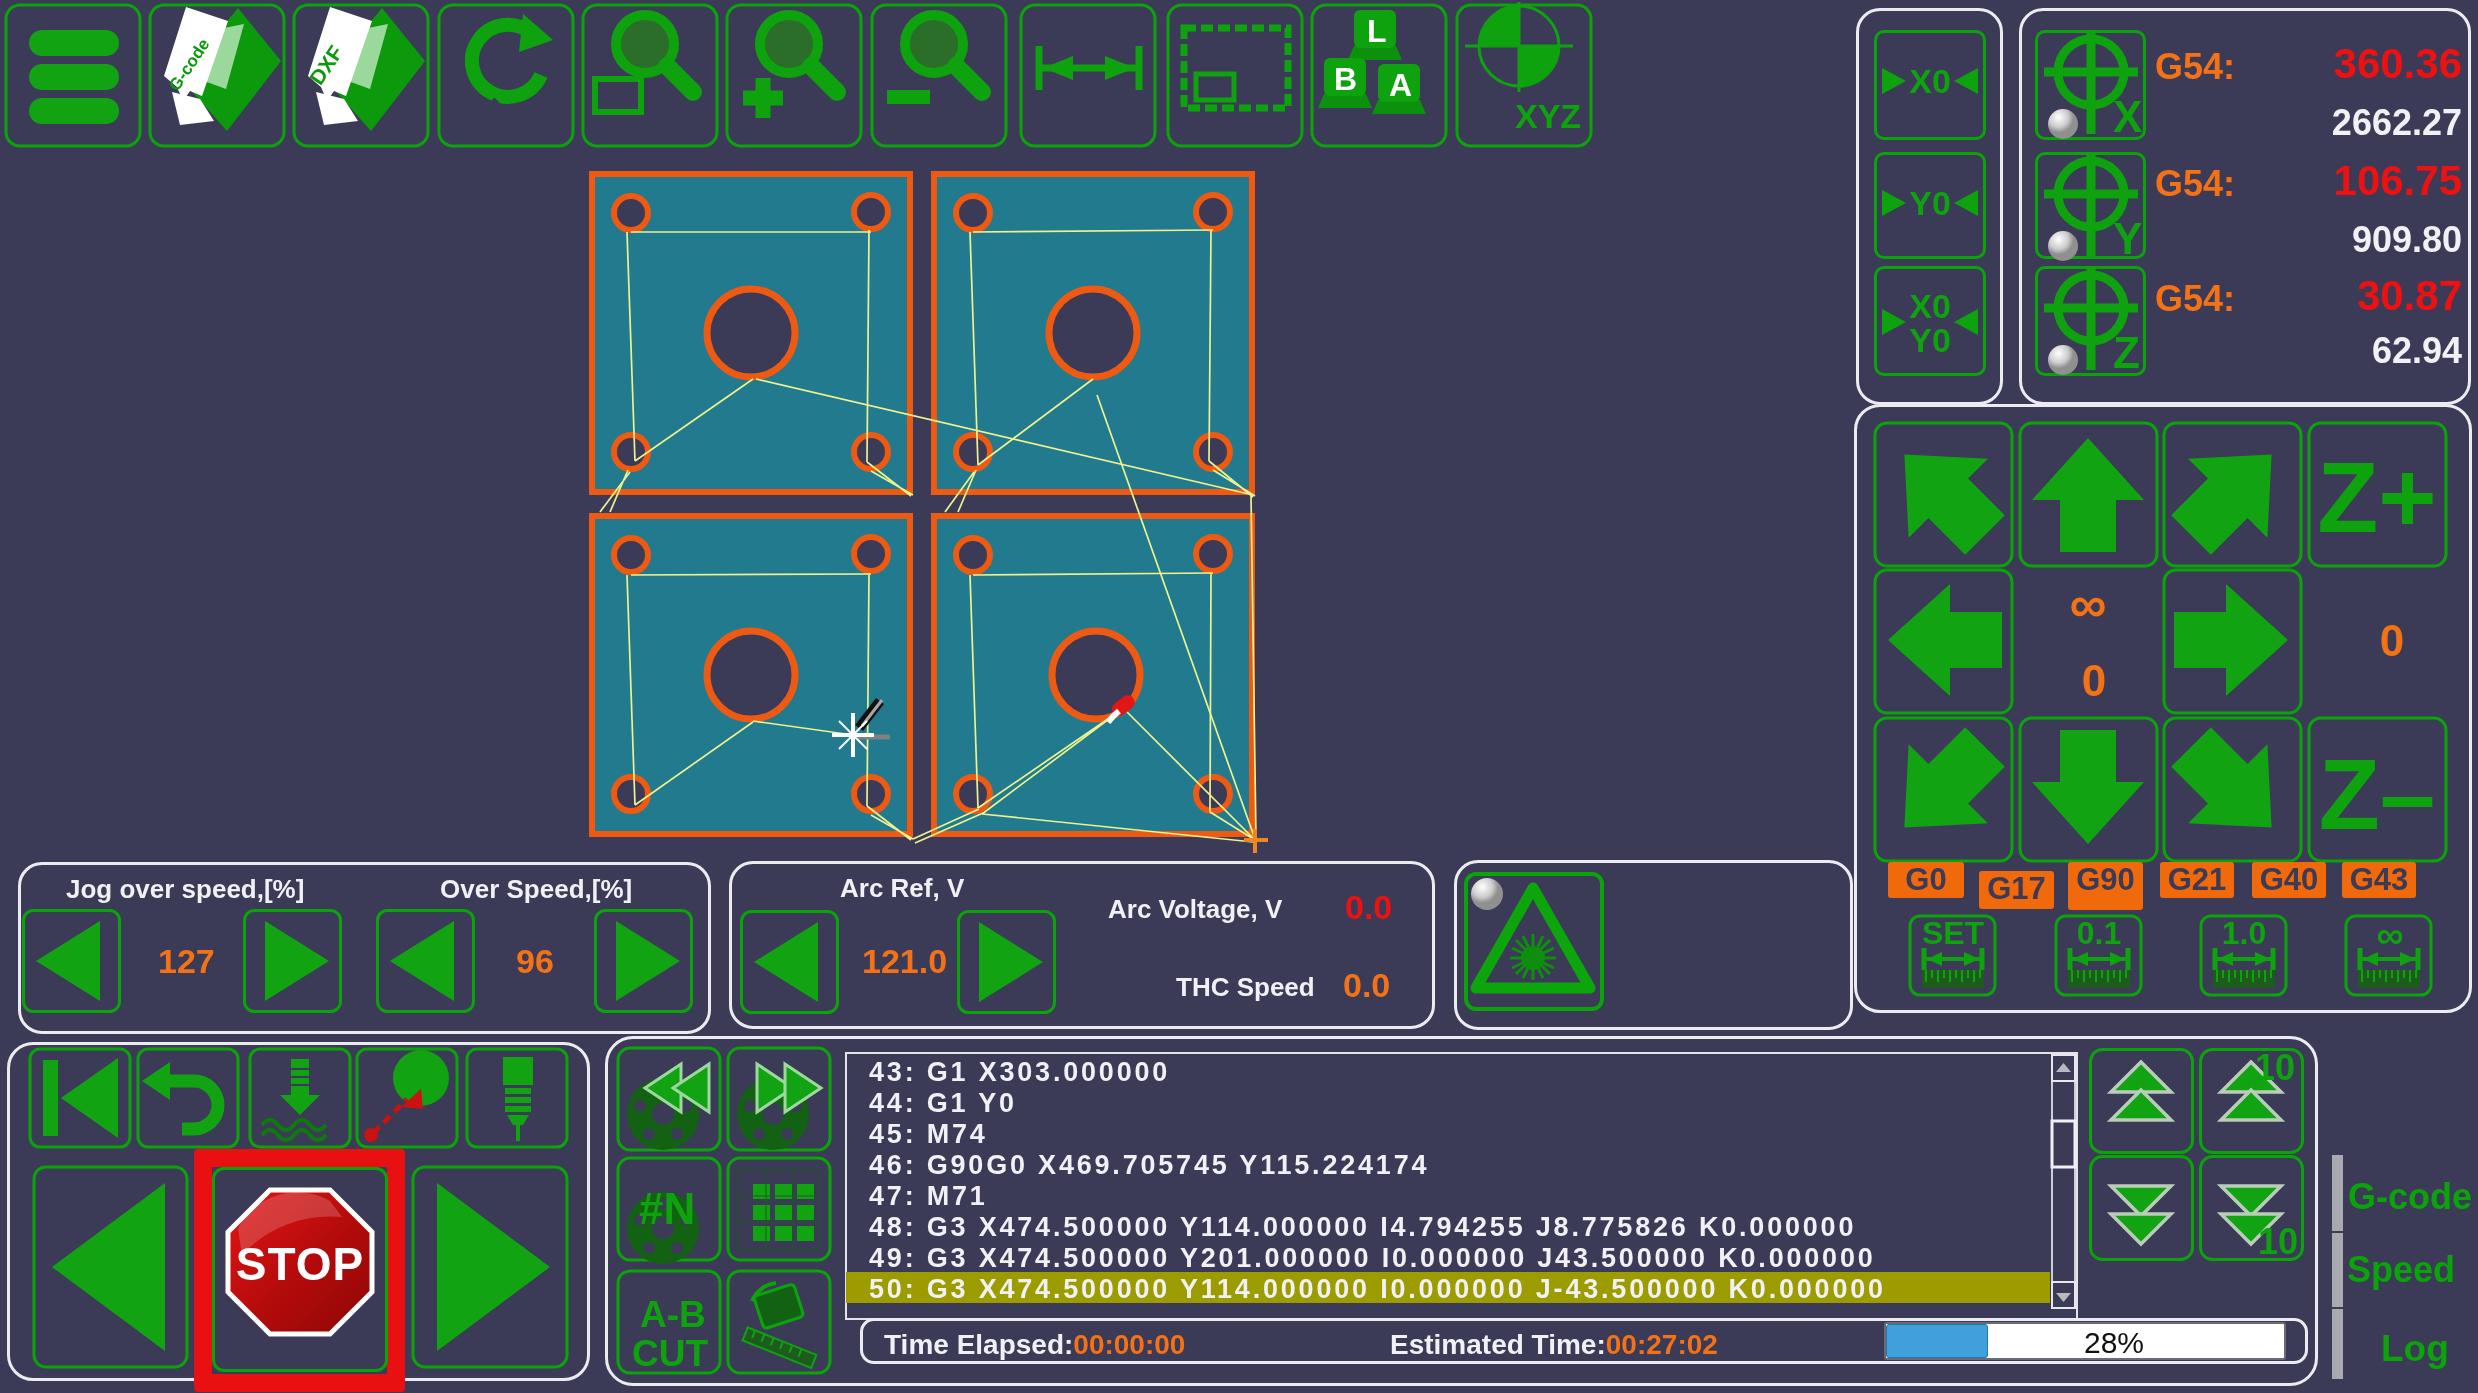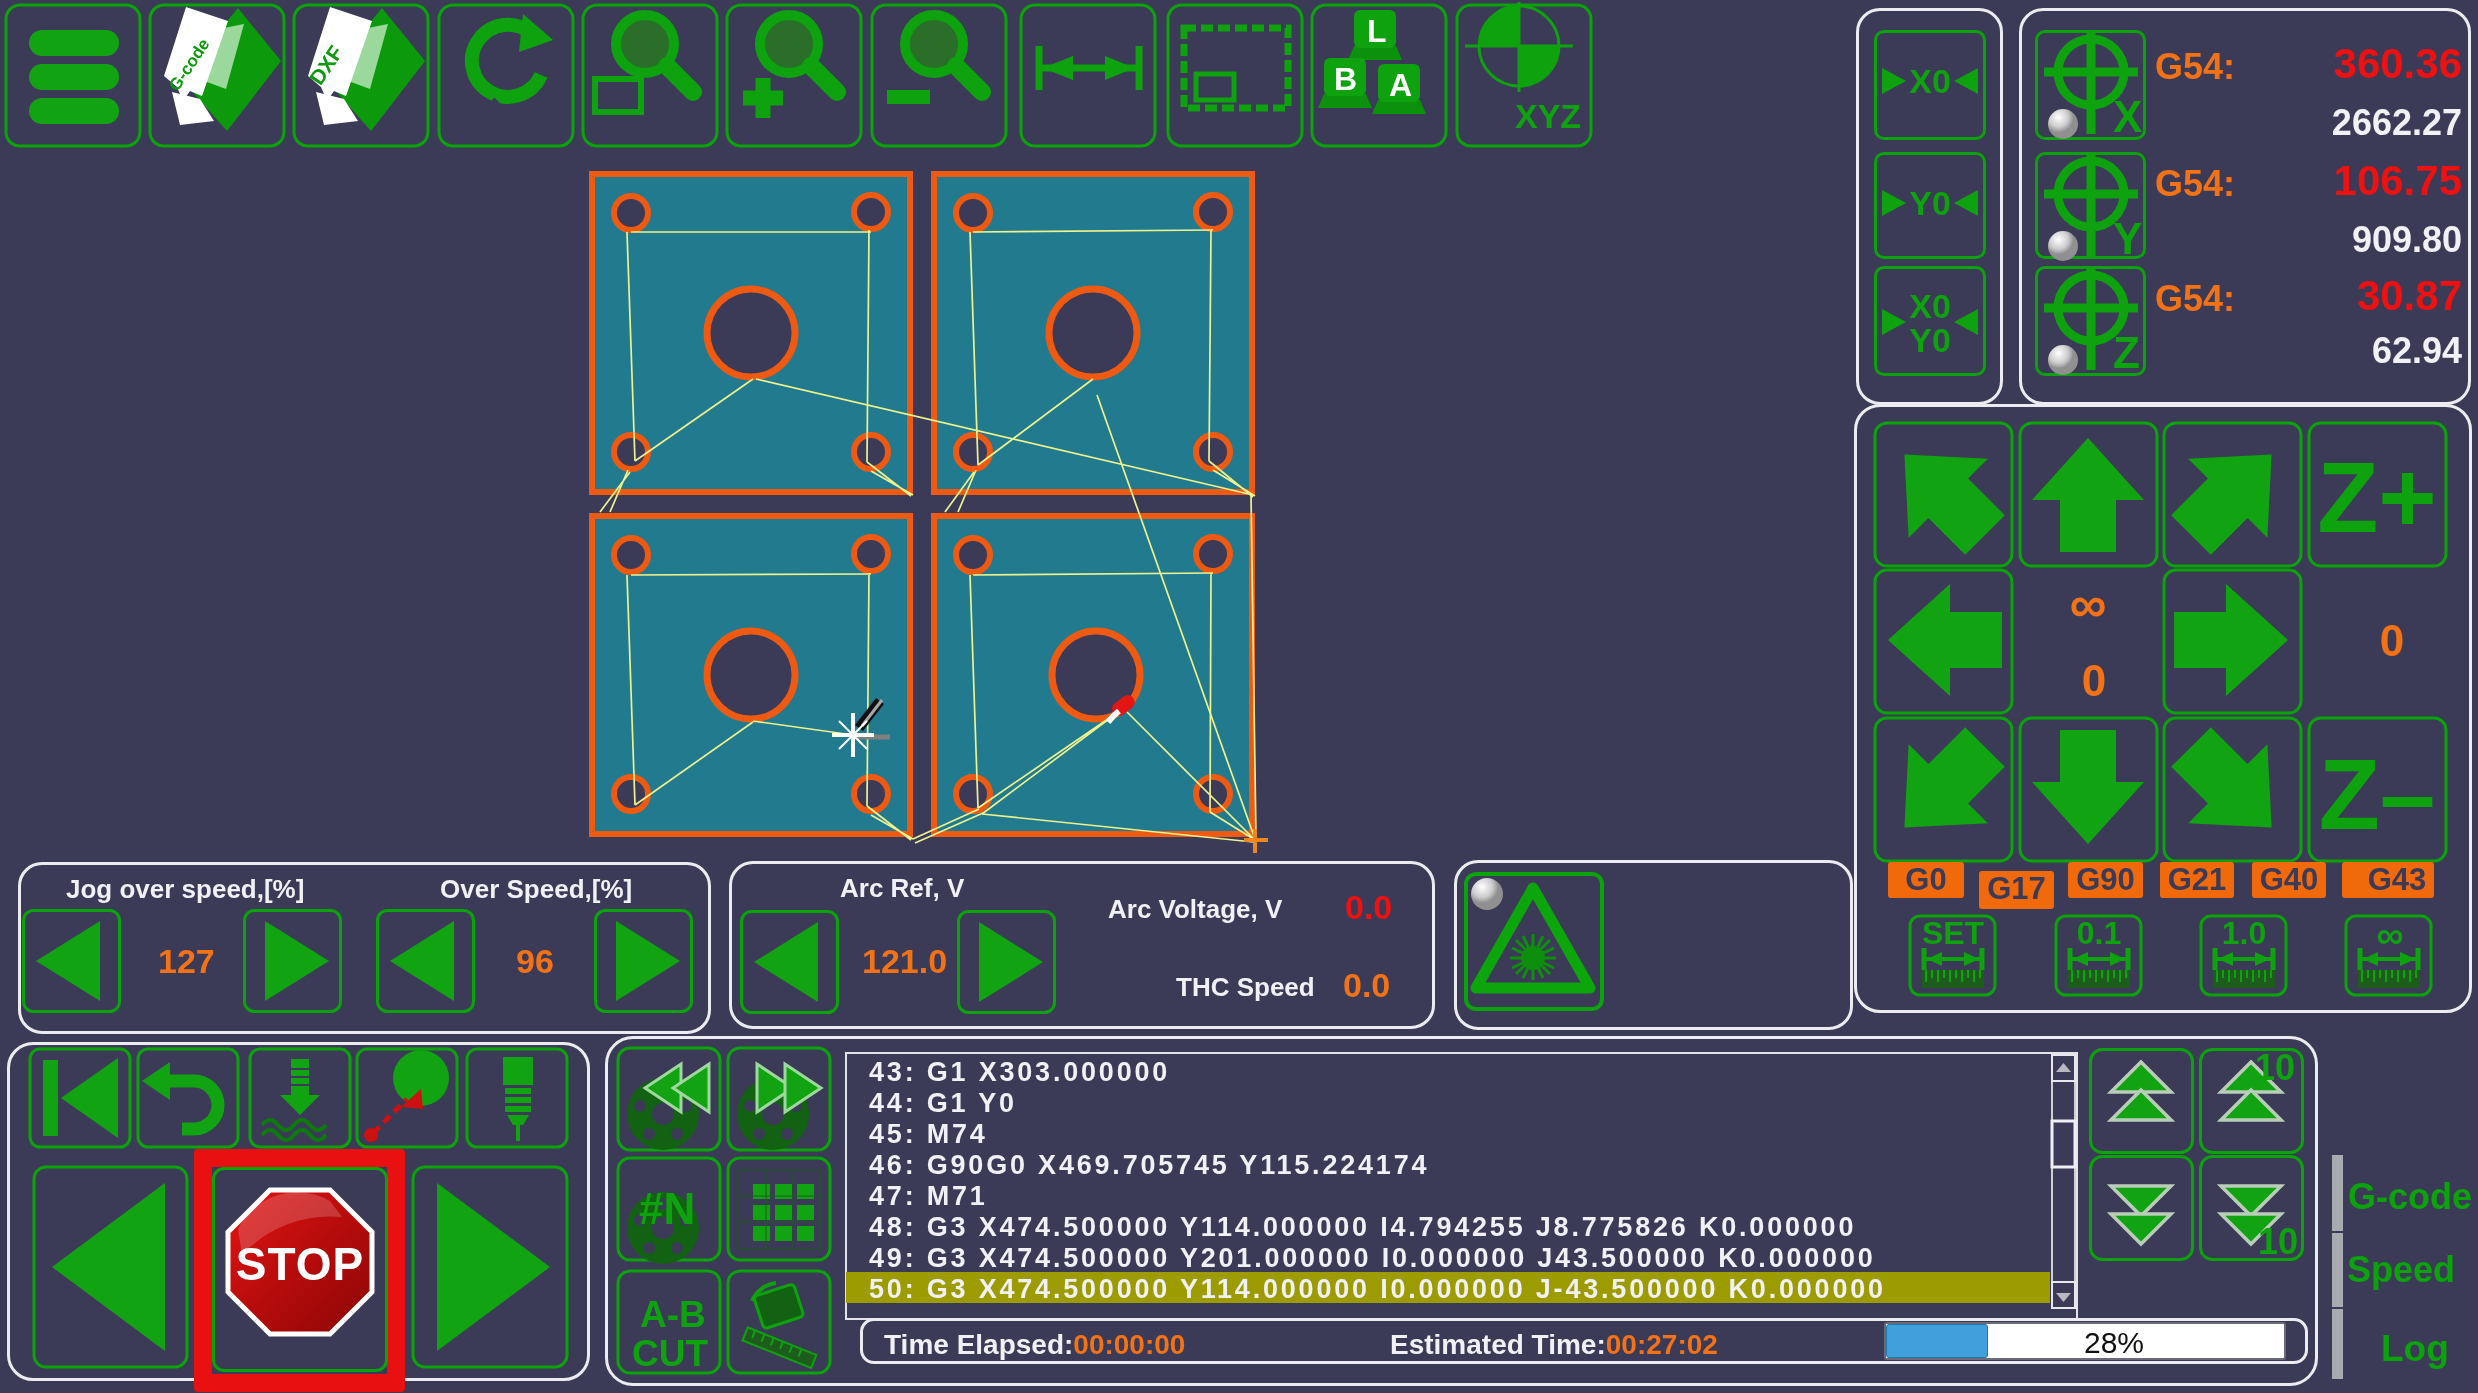--- a/index.html
+++ b/index.html
@@ -234,24 +234,24 @@
 <text x="523" y="425" font-size="100">Z–</text>
 </g>
 <g font-weight="bold" fill="#f47216" text-anchor="middle">
 <text x="234" y="218" font-size="52">∞</text>
 <text x="240" y="292" font-size="44">0</text>
 <text x="538" y="252" font-size="44">0</text>
 </g>
 </svg>
 <div class="chip" style="left:1888px;top:862px;width:76px;height:36px;">G0</div>
 <div class="chip" style="left:1979px;top:871px;width:75px;height:38px;">G17</div>
-<div class="chip" style="left:2068px;top:862px;width:75px;height:36px;">G90</div>
+<div class="chip" style="left:2068px;top:862px;width:75px;height:48px;">G90</div>
 <div class="chip" style="left:2160px;top:862px;width:74px;height:36px;">G21</div>
 <div class="chip" style="left:2252px;top:862px;width:74px;height:36px;">G40</div>
-<div class="chip" style="left:2342px;top:862px;width:74px;height:36px;padding-left:18px;">G43</div>
+<div class="chip" style="left:2342px;top:862px;width:74px;height:36px;">G43</div>
 <svg width="620" height="120" style="left:1854px;top:908px;">
 <defs>
 <g id="ruler">
 <line x1="6" y1="22" x2="6" y2="44" stroke="#0ea20e" stroke-width="5"></line>
 <line x1="64" y1="22" x2="64" y2="44" stroke="#0ea20e" stroke-width="5"></line>
 <line x1="8" y1="33" x2="62" y2="33" stroke="#0ea20e" stroke-width="4"></line>
 <polygon points="9,33 24,26 24,40" fill="#0ea20e"></polygon>
         <polygon points="61,33 46,26 46,40" fill="#0ea20e"></polygon>
 <rect x="4" y="44" width="62" height="18" fill="#1d5c1d"></rect>
 <g stroke="#0ea20e" stroke-width="2">

